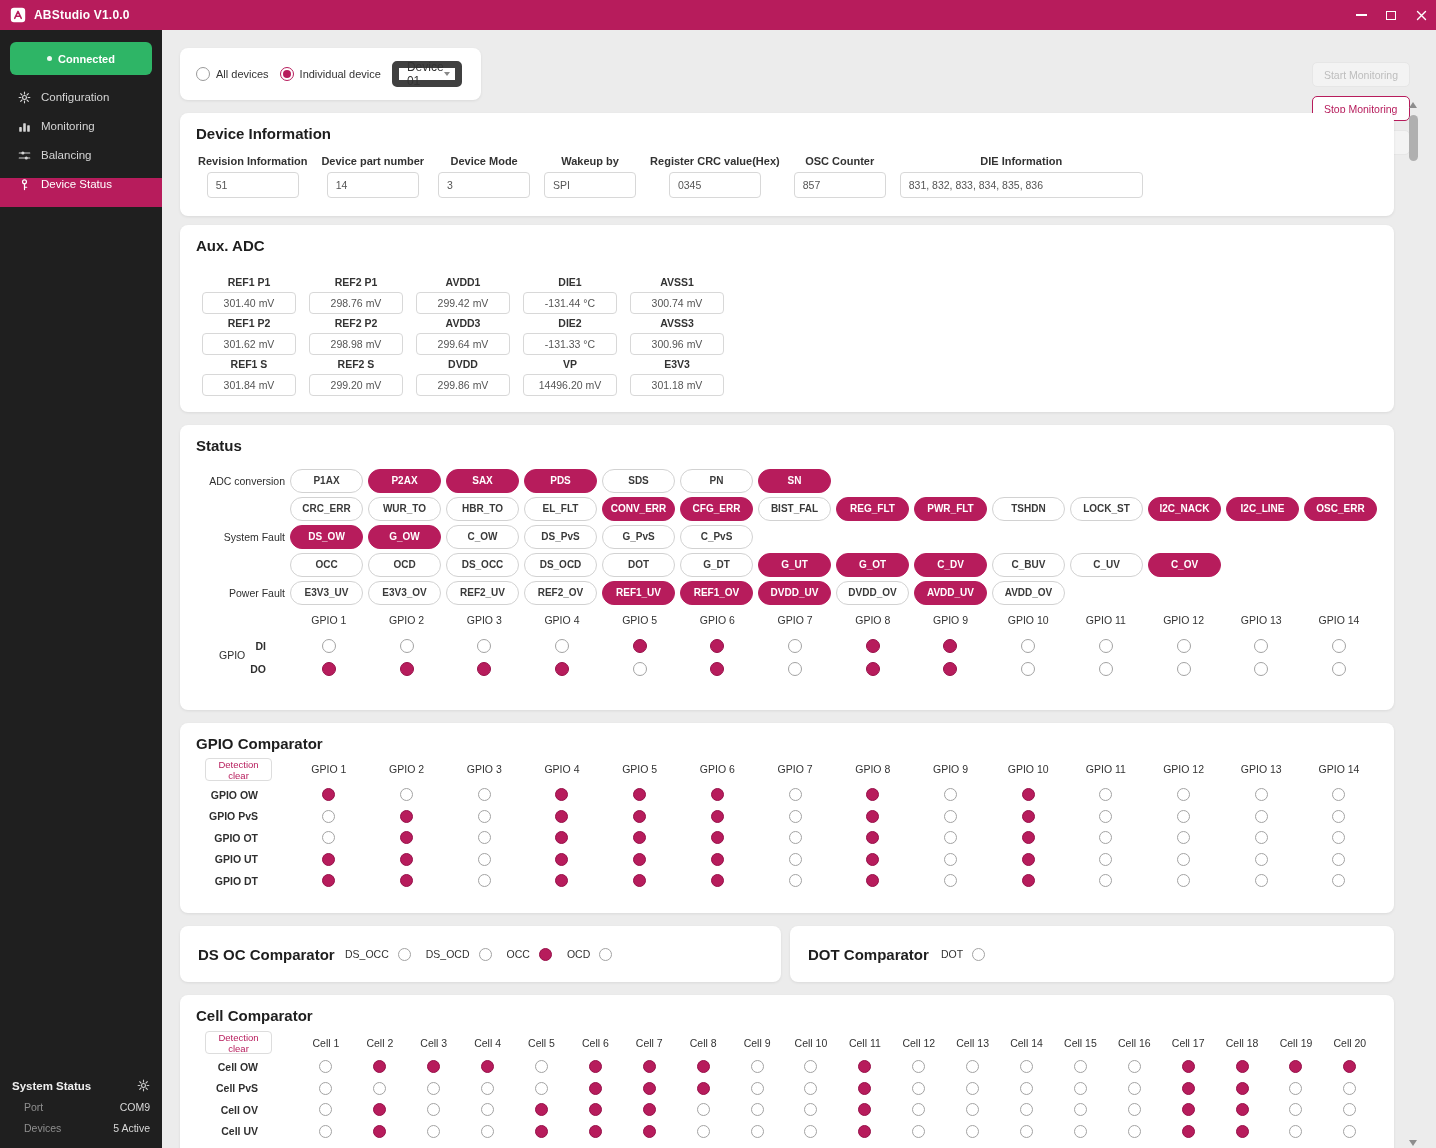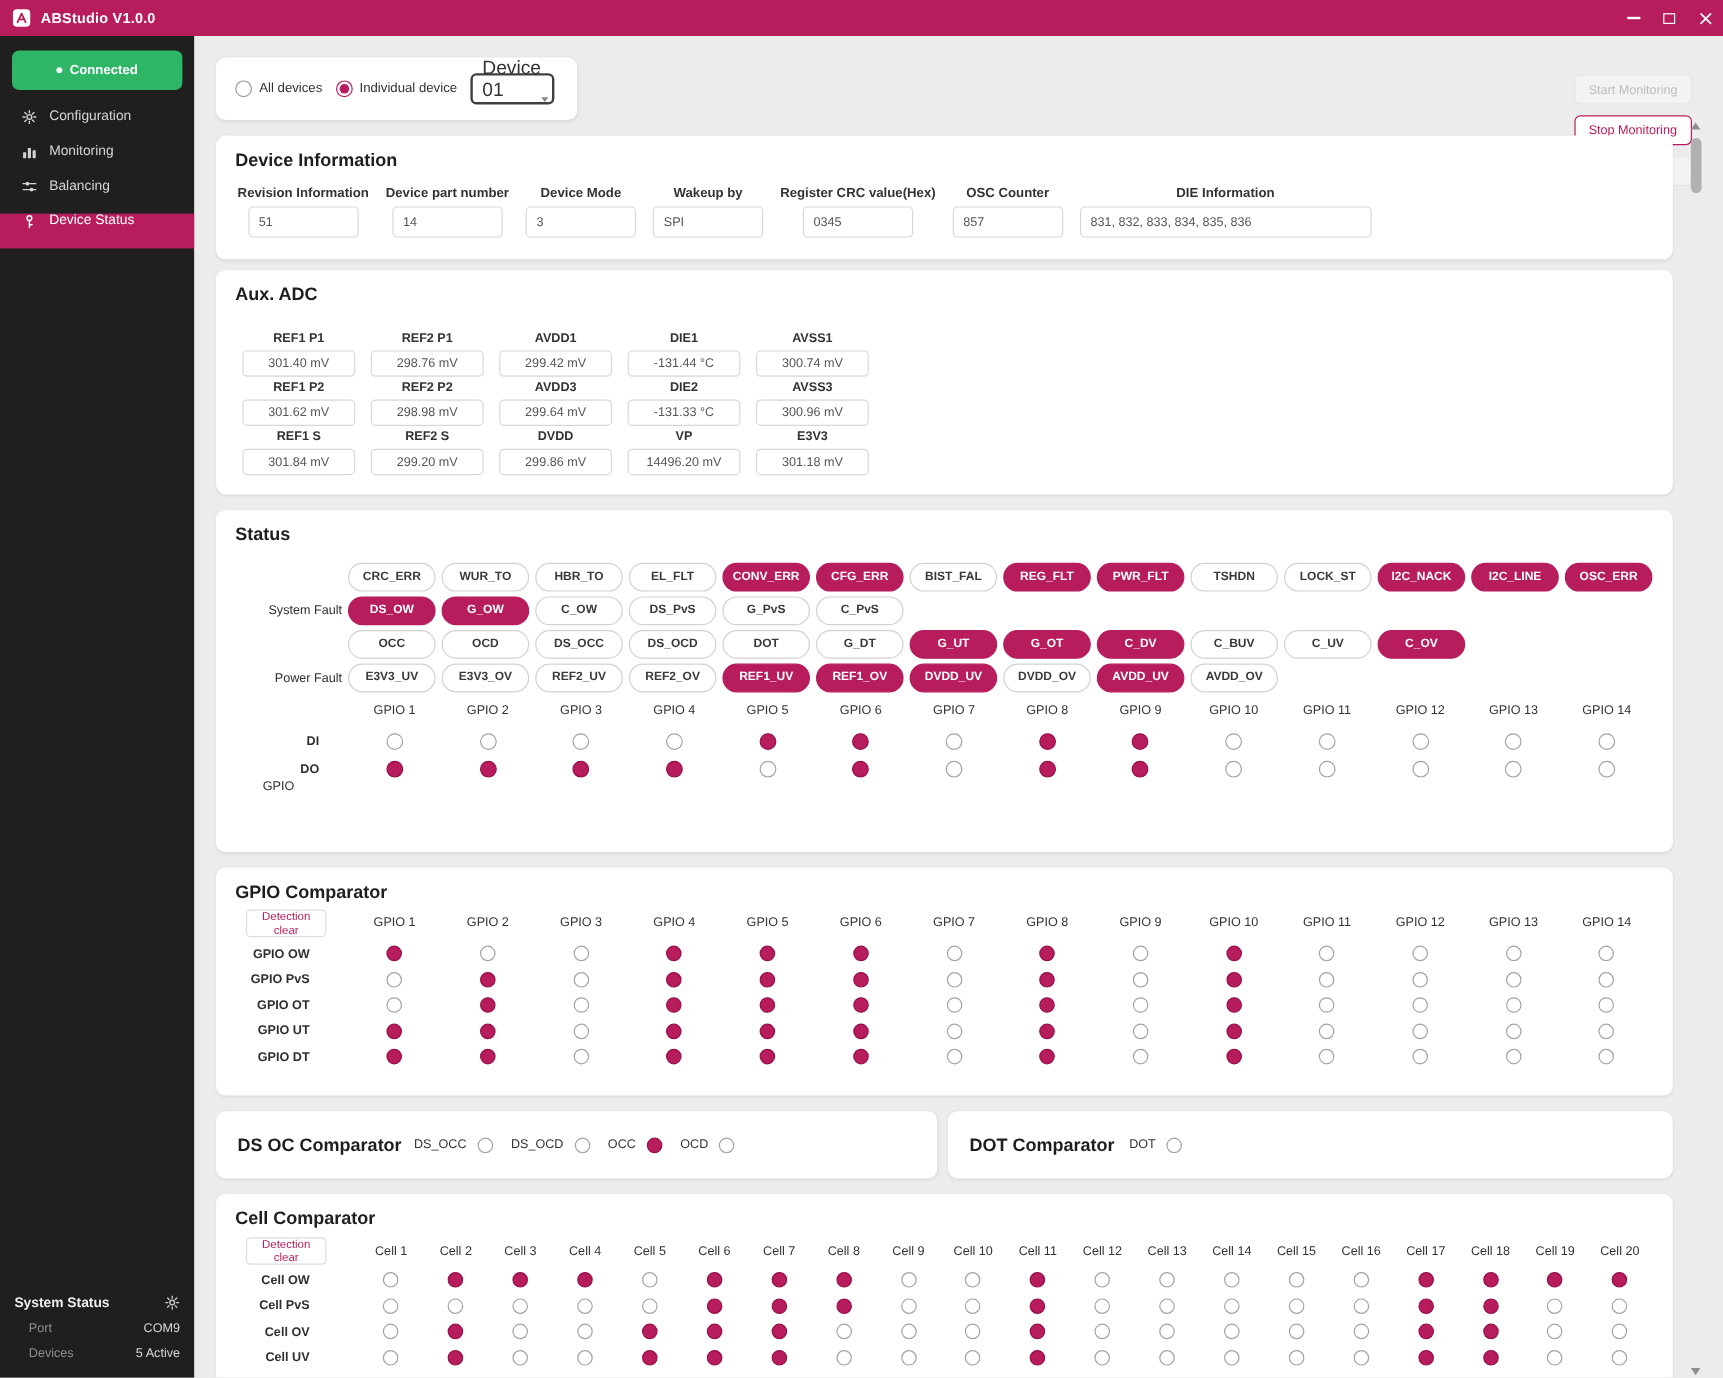--- a/index.html
+++ b/index.html
@@ -41,23 +41,23 @@
   .toolbar{position:relative;height:70px;text-decoration:underline;}
   .selector-card{position:absolute;left:18px;top:18px;width:301px;height:52px;background:#fff;
     border-radius:8px;box-shadow:0 1px 3px rgba(0,0,0,.08);display:flex;align-items:center;
     padding:0 12px 0 16px;box-sizing:border-box;}
   .radio-item{display:flex;align-items:center;gap:6px;margin-right:11px;}
   .radio{width:14px;height:14px;border-radius:50%;border:1.5px solid #9a9a9a;background:#fff;
     box-sizing:border-box;position:relative;flex:none;}
   .radio.checked{border-color:var(--primary);}
   .radio.checked::after{content:"";position:absolute;inset:2px;border-radius:50%;background:var(--primary);}
   .radio-label{font-size:11px;color:#333;white-space:nowrap;}
-  .select{width:70px;height:26px;border:2px solid #404040;border-radius:5px;background:#fff;
-    display:flex;align-items:flex-end;justify-content:space-between;padding:0 7px 0 8px;
-    box-sizing:border-box;font-size:16px;color:#333;flex:none;}
+  .select{width:70px;height:26px;border:7px solid #404040;border-radius:5px;background:#fff;
+    display:flex;align-items:center;justify-content:space-between;padding:0 7px 0 8px;
+    box-sizing:border-box;font-size:12px;color:#333;flex:none;}
   .chev{width:0;height:0;border-left:3.5px solid transparent;border-right:3.5px solid transparent;
     border-top:4.5px solid #888;}
   .toolbar-buttons{position:absolute;right:26px;top:32px;display:flex;gap:9px;flex-direction:column;}
   .btn{height:25px;border-radius:5px;border:1px solid #e3e3e3;background:#fff;font-size:10.5px;
     font-family:inherit;display:flex;align-items:center;padding:0 11px;color:#444;}
   .btn.disabled{background:#f3f3f3;border-color:#e6e6e6;color:#bdbdbd;}
   .btn.primary-outline{border-color:var(--primary);color:var(--primary);}
 
   .scroll{position:absolute;left:0;top:70px;width:1274px;height:1048px;overflow:hidden;}
   .card{position:relative;margin-left:18px;width:1214px;background:#fff;border-radius:8px;
@@ -358,20 +358,30 @@
               <input class="aux-input" readonly="" value="301.18 mV" style="">
             </div>
           </div>
         </div>
     </section>
 
     <section class="card status">
       <div class="card-title">Status</div>
       <div id="status-badges">
           <div class="badge-row">
+            <span class="badge-row-label">ADC conversion</span>
+            <span class="badge">P1AX</span>
+            <span class="badge on">P2AX</span>
+            <span class="badge on">SAX</span>
+            <span class="badge on">PDS</span>
+            <span class="badge">SDS</span>
+            <span class="badge">PN</span>
+            <span class="badge on">SN</span>
+          </div>
+          <div class="badge-row">
             <span class="badge-row-label"></span>
             <span class="badge">CRC_ERR</span>
             <span class="badge">WUR_TO</span>
             <span class="badge">HBR_TO</span>
             <span class="badge">EL_FLT</span>
             <span class="badge on">CONV_ERR</span>
             <span class="badge on">CFG_ERR</span>
             <span class="badge">BIST_FAL</span>
             <span class="badge on">REG_FLT</span>
             <span class="badge on">PWR_FLT</span>

